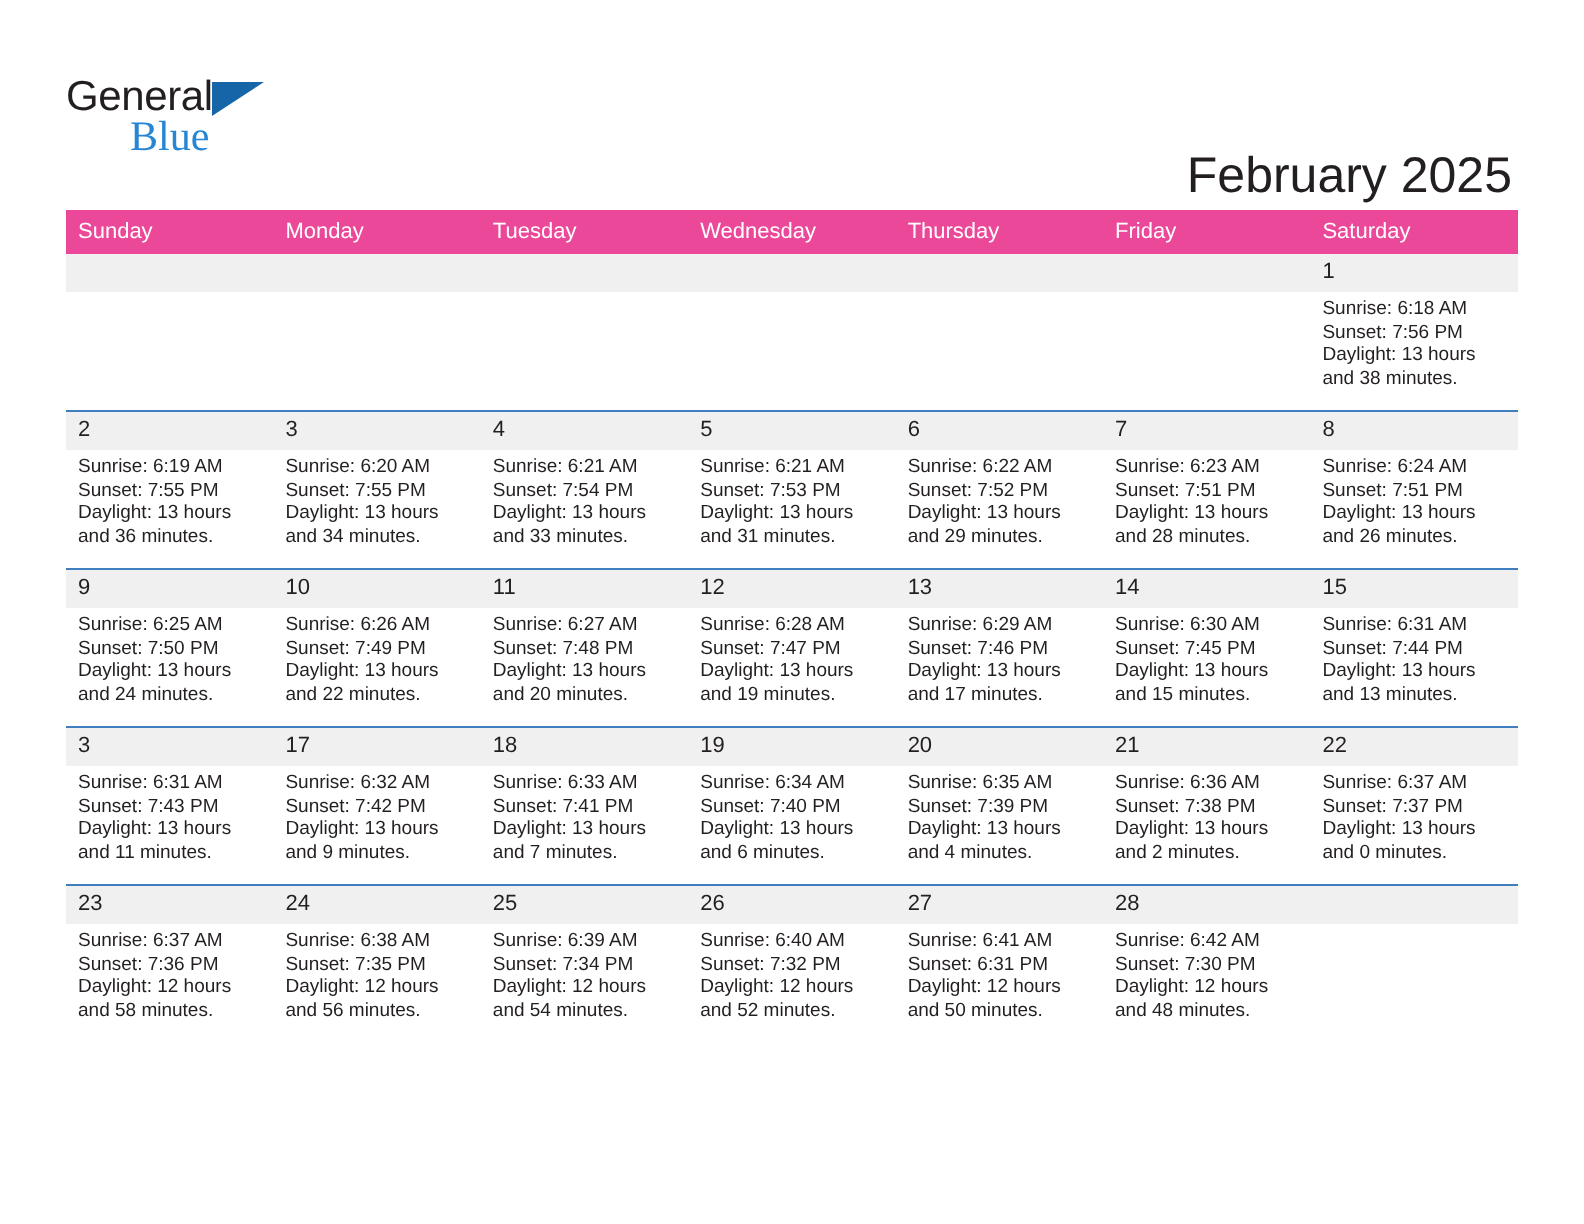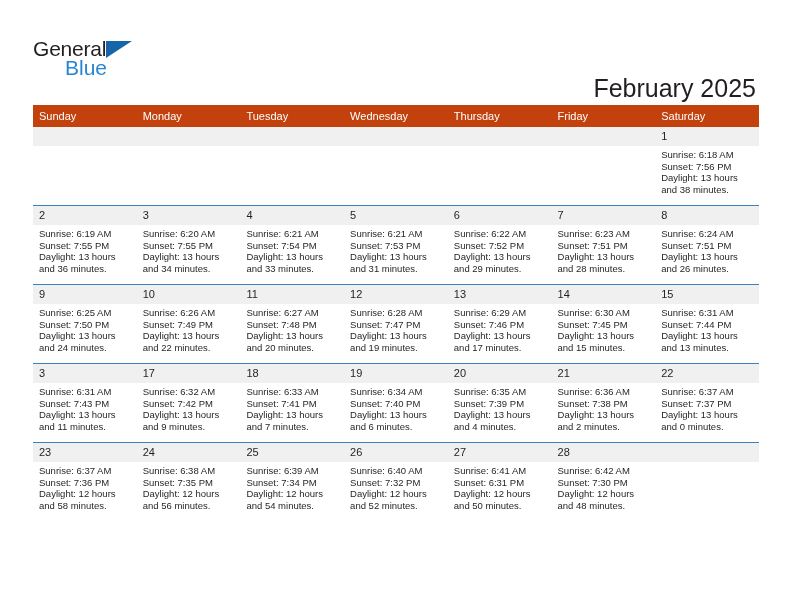--- a/index.html
+++ b/index.html
@@ -55,21 +55,21 @@
     border-left: 26px solid #1565a8;
     border-bottom: 17px solid transparent;
   }
   .logo-blue {
     position: absolute;
     left: 32px;
     top: 19px;
     font-size: 21px;
     color: #2786d4;
     line-height: 22px;
-    font-family: Liberation Sans, sans-serif;
+    font-family: Liberation Serif, serif;
     text-align: right;
   }
 
   .title-block {
     position: absolute;
     right: 36px;
     top: 34px;
     text-align: right;
     margin-top: 39px;
   }
@@ -90,21 +90,21 @@
   
   .calendar {
     position: absolute;
     left: 33px;
     top: 105px;
     width: 726px;
     border-collapse: collapse;
     table-layout: fixed;
   }
   .calendar th {
-    background: #c2410c;
+    background: #ec4899;
     color: #ffffff;
     font-weight: normal;
     font-size: 11px;
     text-align: left;
     padding: 5px 0 5px 6px;
     height: 11px;
     line-height: 12px;
     border: none;
   }
   .calendar td {

